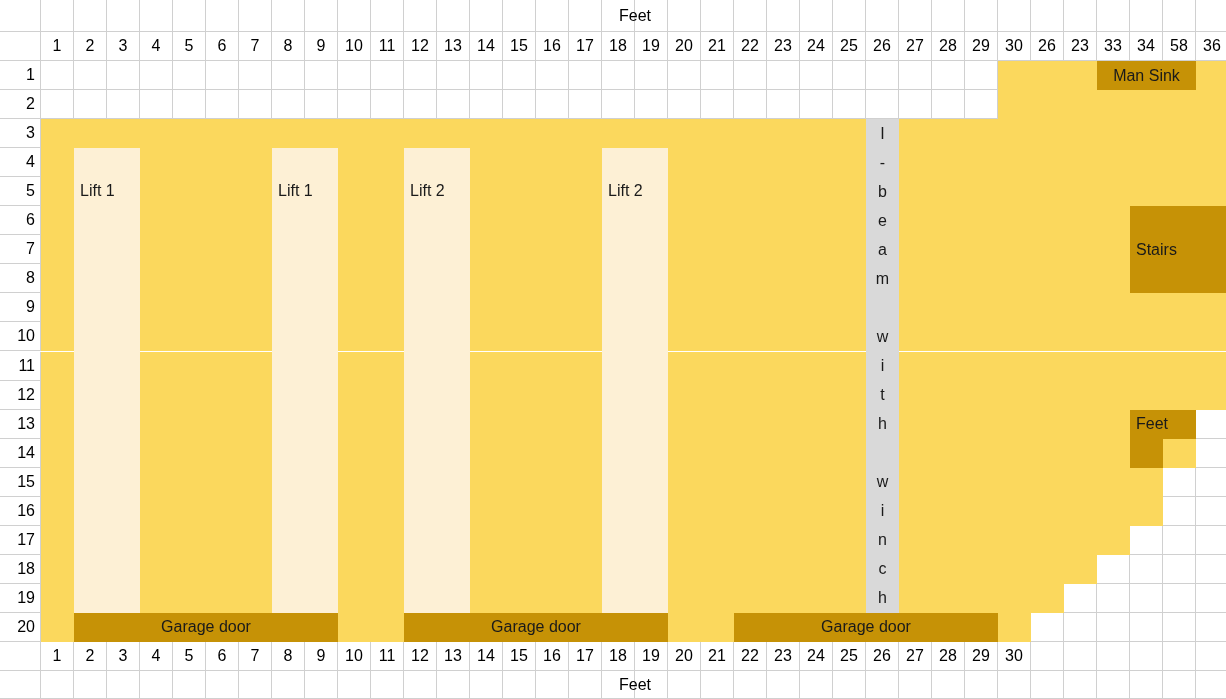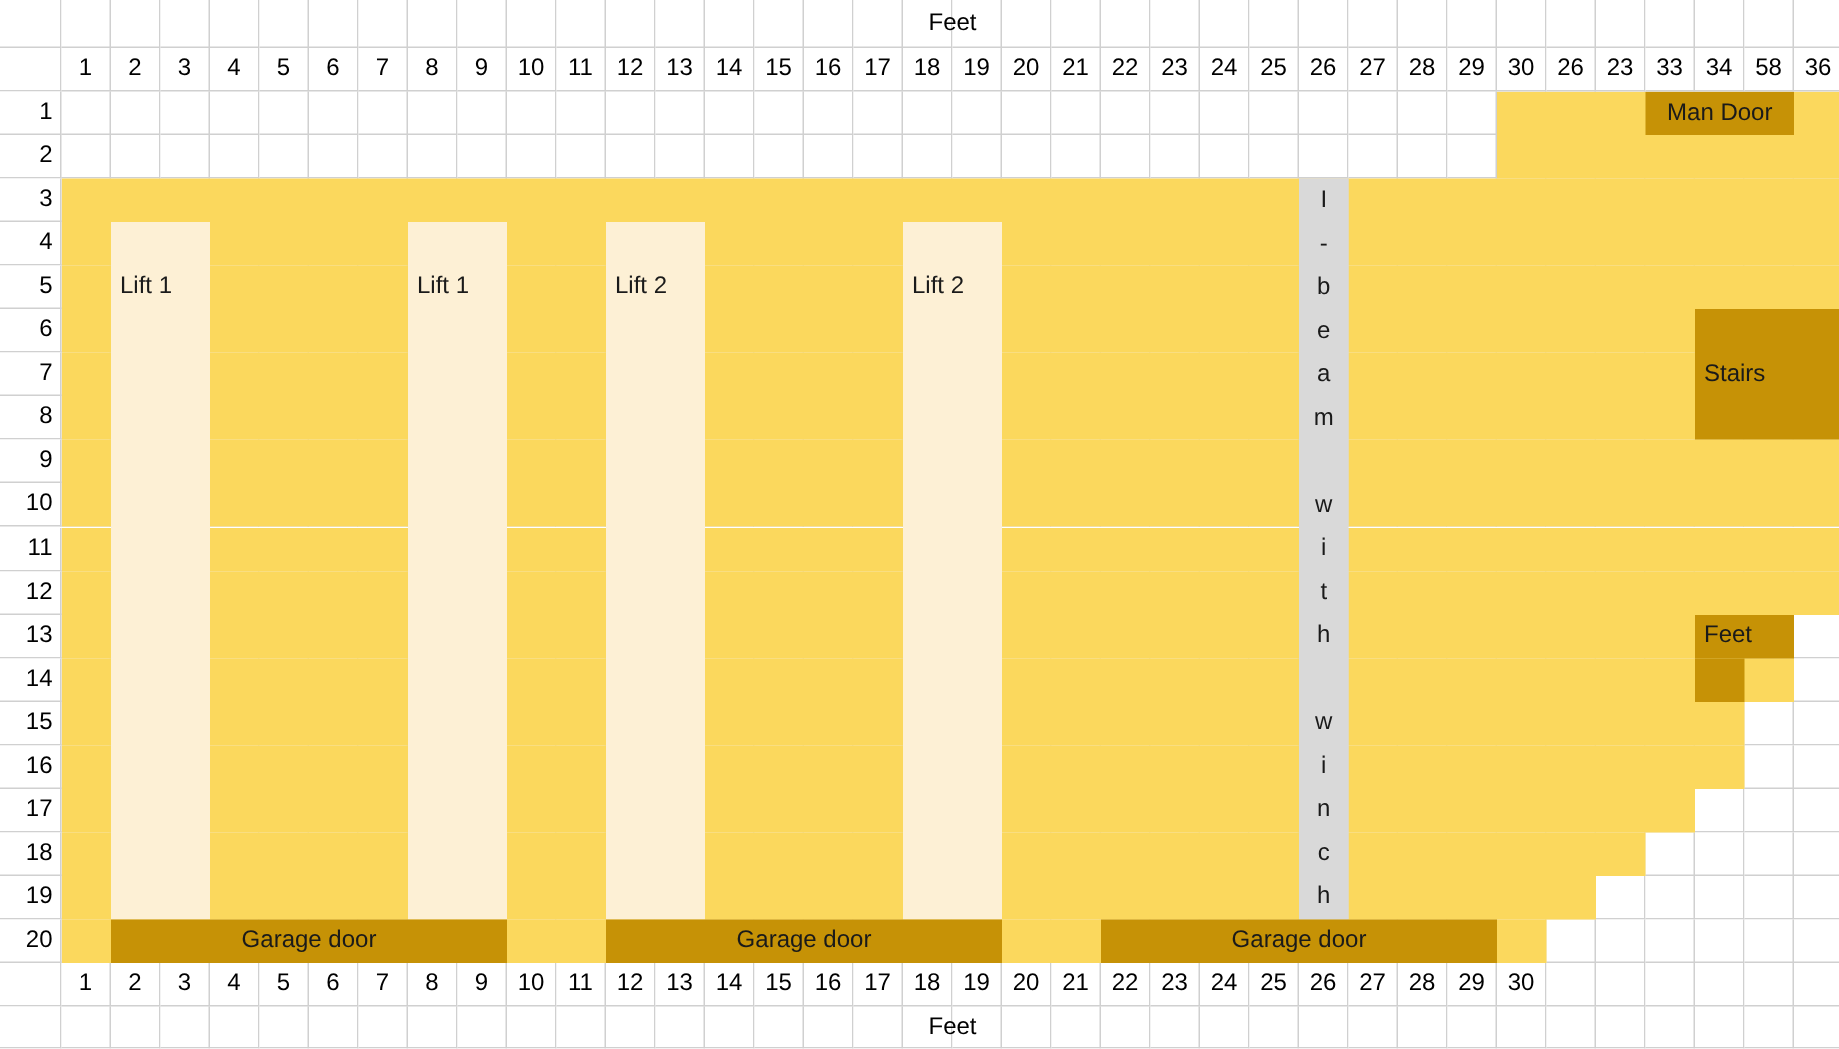--- a/index.html
+++ b/index.html
@@ -912,21 +912,21 @@
       <div class="blk floor" style="left: 41px; top: 380.55px; width: 1188px; height: 29.05px;"></div>
       <div class="blk floor" style="left: 41px; top: 409.6px; width: 1155px; height: 29.05px;"></div>
       <div class="blk floor" style="left: 41px; top: 438.65px; width: 1155px; height: 29.05px;"></div>
       <div class="blk floor" style="left: 41px; top: 467.7px; width: 1122px; height: 29.05px;"></div>
       <div class="blk floor" style="left: 41px; top: 496.75px; width: 1122px; height: 29.05px;"></div>
       <div class="blk floor" style="left: 41px; top: 525.8px; width: 1089px; height: 29.05px;"></div>
       <div class="blk floor" style="left: 41px; top: 554.85px; width: 1056px; height: 29.05px;"></div>
       <div class="blk floor" style="left: 41px; top: 583.9px; width: 1023px; height: 29.05px;"></div>
       <div class="blk floor" style="left: 41px; top: 612.95px; width: 990px; height: 29.05px;"></div>
       <div class="blk floor" style="left: 998px; top: 61px; width: 231px; height: 58.1px;"></div>
-      <div class="blk door center" style="left: 1097px; top: 61px; width: 99px; height: 29.05px;">Man Door</div>
+      <div class="blk door center" style="left: 1097px; top: 61px; width: 99px; height: 29.05px;">Man Sink</div>
       <div class="blk lift left" style="left: 74px; top: 148.15px; width: 66px; height: 464.8px; align-items: flex-start; padding-top: 34.05px;">Lift 1</div>
       <div class="blk lift left" style="left: 272px; top: 148.15px; width: 66px; height: 464.8px; align-items: flex-start; padding-top: 34.05px;">Lift 1</div>
       <div class="blk lift left" style="left: 404px; top: 148.15px; width: 66px; height: 464.8px; align-items: flex-start; padding-top: 34.05px;">Lift 2</div>
       <div class="blk lift left" style="left: 602px; top: 148.15px; width: 66px; height: 464.8px; align-items: flex-start; padding-top: 34.05px;">Lift 2</div>
       <div class="blk ibeam" style="left: 866px; top: 119.1px; width: 33px; height: 493.85px;"></div>
       <div class="vchar" style="left: 866px; top: 119.1px; width: 33px; height: 29.05px;">I</div>
       <div class="vchar" style="left: 866px; top: 148.15px; width: 33px; height: 29.05px;">-</div>
       <div class="vchar" style="left: 866px; top: 177.2px; width: 33px; height: 29.05px;">b</div>
       <div class="vchar" style="left: 866px; top: 206.25px; width: 33px; height: 29.05px;">e</div>
       <div class="vchar" style="left: 866px; top: 235.3px; width: 33px; height: 29.05px;">a</div>

